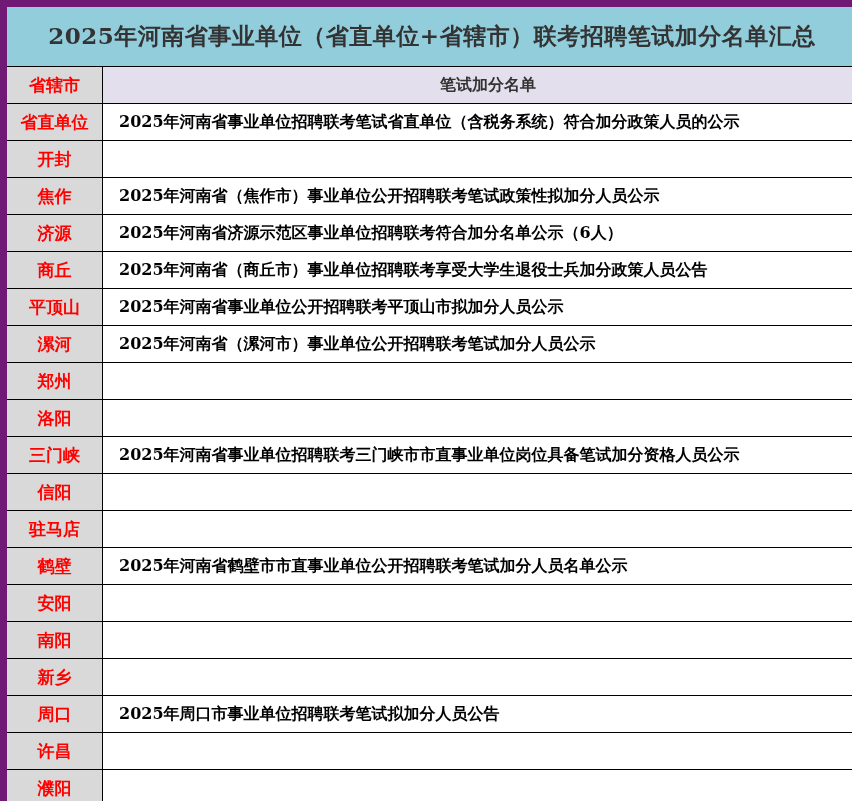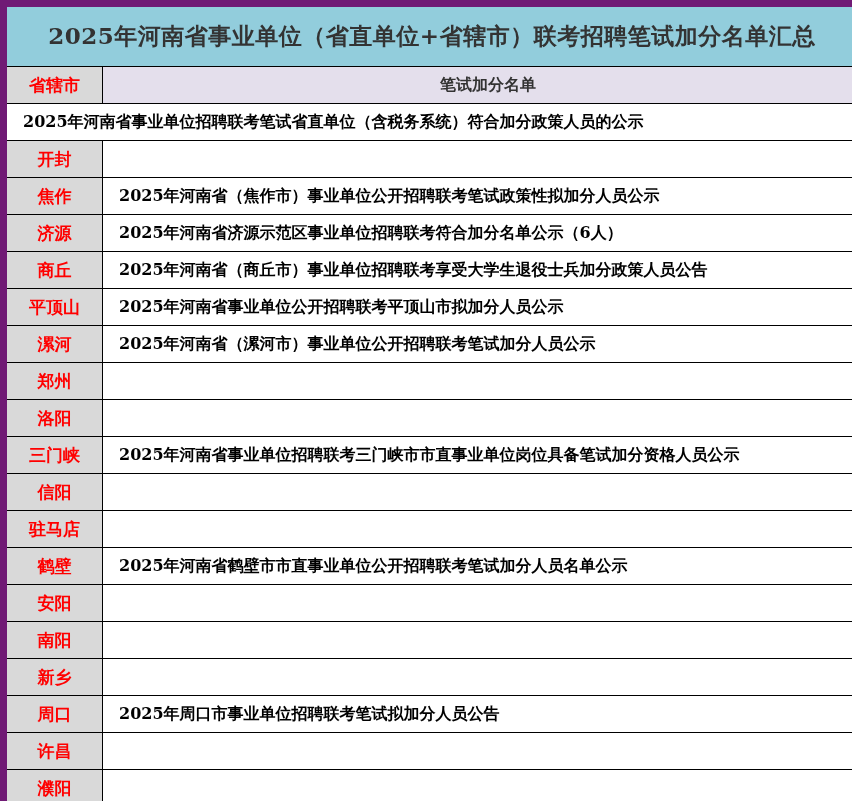--- a/index.html
+++ b/index.html
@@ -28,20 +28,21 @@
 <body>
 
 <div class="sheet">
   <div class="title">2025年河南省事业单位（省直单位+省辖市）联考招聘笔试加分名单汇总</div>
   <div class="row header">
     <div class="city">省辖市</div>
     <div class="item">笔试加分名单</div>
   </div>
   <div id="rows">
       <div class="row">
+        <div class="city">省直单位</div>
         <div class="item">2025年河南省事业单位招聘联考笔试省直单位（含税务系统）符合加分政策人员的公示</div>
       </div>
       <div class="row">
         <div class="city">开封</div>
         <div class="item"></div>
       </div>
       <div class="row">
         <div class="city">焦作</div>
         <div class="item">2025年河南省（焦作市）事业单位公开招聘联考笔试政策性拟加分人员公示</div>
       </div>

